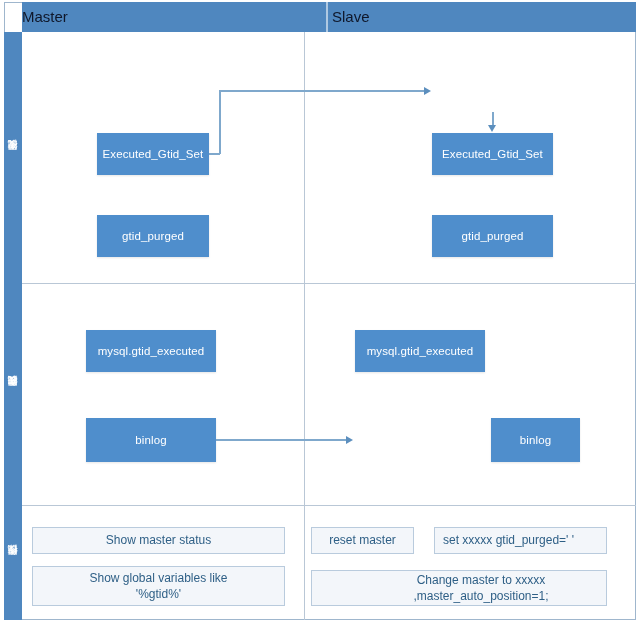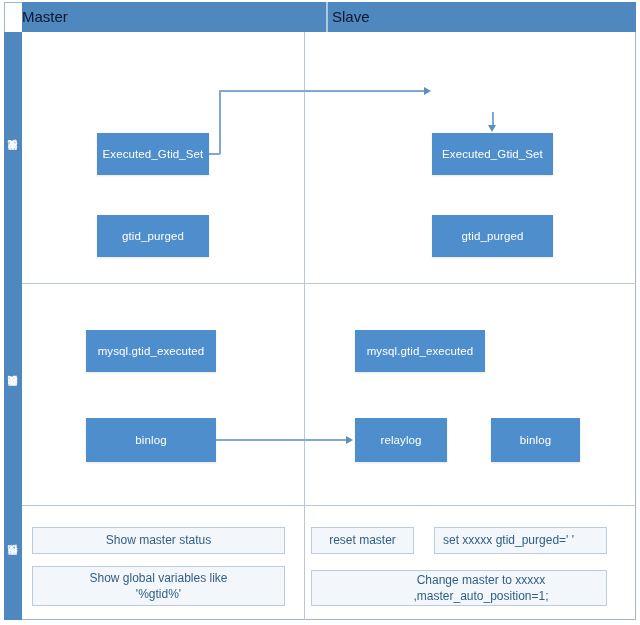--- a/index.html
+++ b/index.html
@@ -193,21 +193,20 @@
 
   <div class="conn v" style="left:492px; top:112px; height:14px;"></div>
   <div class="arrow-d" style="left:488px; top:125px;"></div>
 
   <div class="box" style="left:86px; top:330px; width:130px; height:42px;">mysql.gtid_executed</div>
 
   <div class="box" style="left:86px; top:418px; width:130px; height:44px;">binlog</div>
 
   <div class="box" style="left:355px; top:330px; width:130px; height:42px;">mysql.gtid_executed</div>
 
-  <div class="box" style="left:355px; top:418px; width:92px; height:44px;">relaylog</div>
 
   <div class="box" style="left:491px; top:418px; width:89px; height:44px;">binlog</div>
 
   <div class="conn h" style="left:216px; top:439px; width:131px;"></div>
   <div class="arrow-r" style="left:346px; top:436px;"></div>
 
   <div class="cmd" style="left:32px; top:566px; width:253px; height:40px;">Show global variables like
 '%gtid%'</div>
 
   <div class="cmd" style="left:32px; top:527px; width:253px; height:27px;">Show master status</div>

